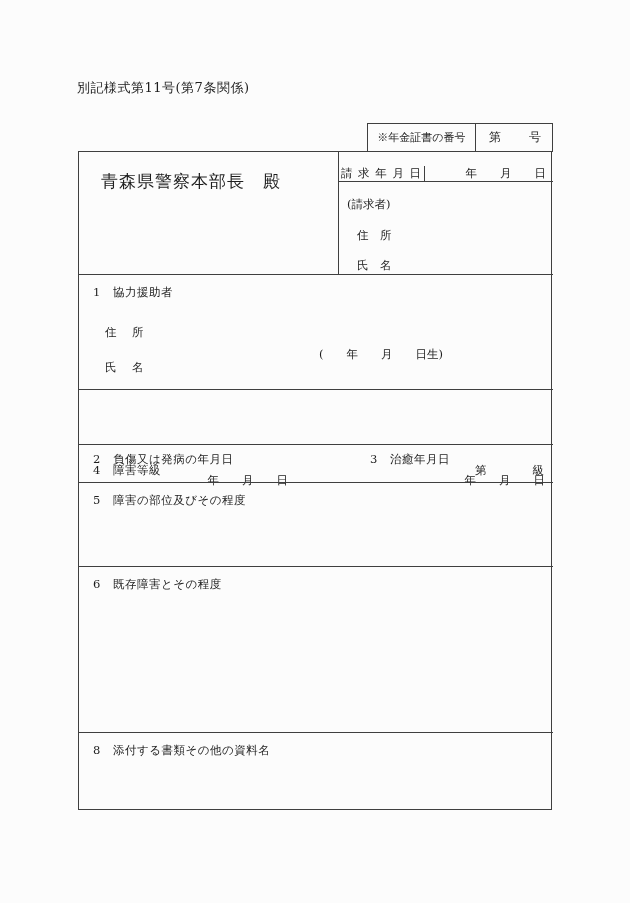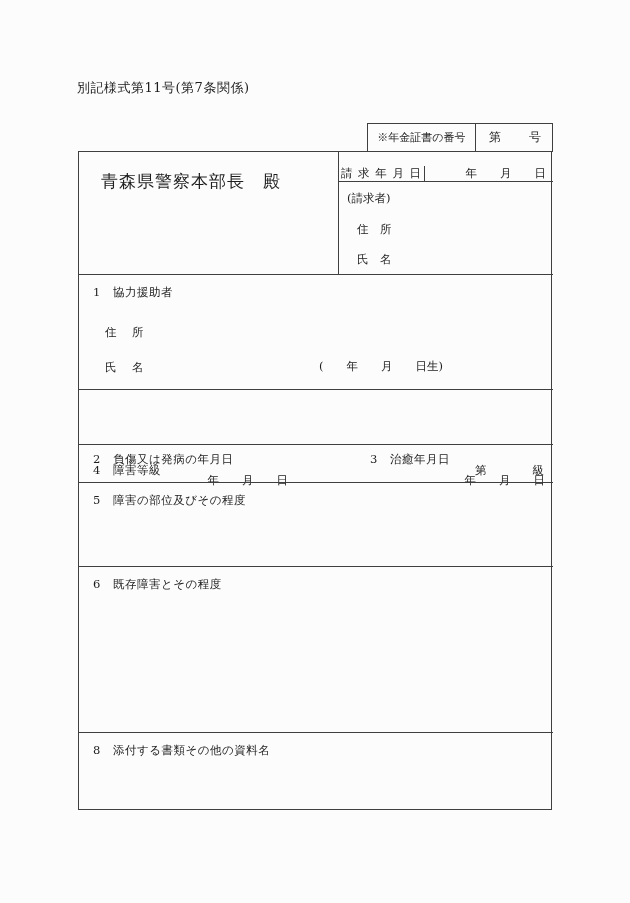--- a/index.html
+++ b/index.html
@@ -33,41 +33,41 @@
   .cell{position:absolute;box-sizing:border-box;align-items:flex-end;}
 
   .addressee-cell{left:0;top:0;width:260px;height:122px;border-right:1px solid var(--line);}
   .addressee{position:absolute;left:22px;top:18px;font-size:17px;letter-spacing:1px;}
   .statement{position:absolute;left:7px;top:57px;width:250px;line-height:27px;text-indent:12px;letter-spacing:0.4px;}
 
   .reqdate-row{left:260px;top:0;width:214px;height:30px;border-bottom:1px solid var(--line);display:flex;}
   .reqdate-label{width:85px;border-right:1px solid var(--line);display:flex;align-items:center;justify-content:center;letter-spacing:1px;}
   .reqdate-value{flex:1;display:flex;align-items:center;justify-content:flex-end;padding-right:7px;}
 
-  .claimant-cell{left:260px;top:30px;width:214px;height:92px;}
+  .claimant-cell{left:260px;top:36px;width:214px;height:92px;}
   .claimant-tag{position:absolute;left:8px;top:9px;}
   .claimant-addr{position:absolute;left:18px;top:40px;}
   .claimant-name{position:absolute;left:18px;top:70px;}
 
   .row1{left:0;top:122px;width:474px;height:115px;border-top:1px solid var(--line);}
   .row23{left:0;top:237px;width:474px;height:55px;border-top:1px solid var(--line);display:flex;}
   .half-left{width:237px;border-right:1px solid var(--line);position:relative;box-sizing:border-box;}
   .half-right{flex:1;position:relative;}
   .row4{left:0;top:292px;width:474px;height:38px;border-top:1px solid var(--line);display:flex;align-items:center;justify-content:space-between;padding:13px 9px 0 14px;}
   .row5{left:0;top:330px;width:474px;height:84px;border-top:1px solid var(--line);}
   .row6{left:0;top:414px;width:474px;height:86px;border-top:1px solid var(--line);}
   .row7{left:0;top:500px;width:474px;height:80px;border-top:1px solid var(--line);}
   .row8{left:0;top:580px;width:474px;height:79px;border-top:1px solid var(--line);}
 
   .sec{position:absolute;left:14px;top:10px;white-space:nowrap;}
   .sec .no{display:inline-block;min-width:10px;}
   .sec .lbl{margin-left:10px;letter-spacing:0.5px;}
   .indent-label{position:absolute;left:26px;white-space:nowrap;letter-spacing:2px;}
   .date-line{position:absolute;right:0;white-space:nowrap;}
-  .birth{position:absolute;left:240px;top:84px;white-space:nowrap;}
+  .birth{position:absolute;left:240px;top:72px;white-space:nowrap;}
 
   .r7-labels{position:absolute;left:0;top:33px;width:474px;}
   .r7-base{position:absolute;left:128px;}
   .r7-mult{position:absolute;left:232px;}
   .r7-formula{position:absolute;left:0;top:55px;width:474px;}
   .r7-yentimes{position:absolute;left:200px;}
   .r7-eq{position:absolute;left:273px;}
   .r7-yen{position:absolute;left:432px;}
 </style>
 </head>

